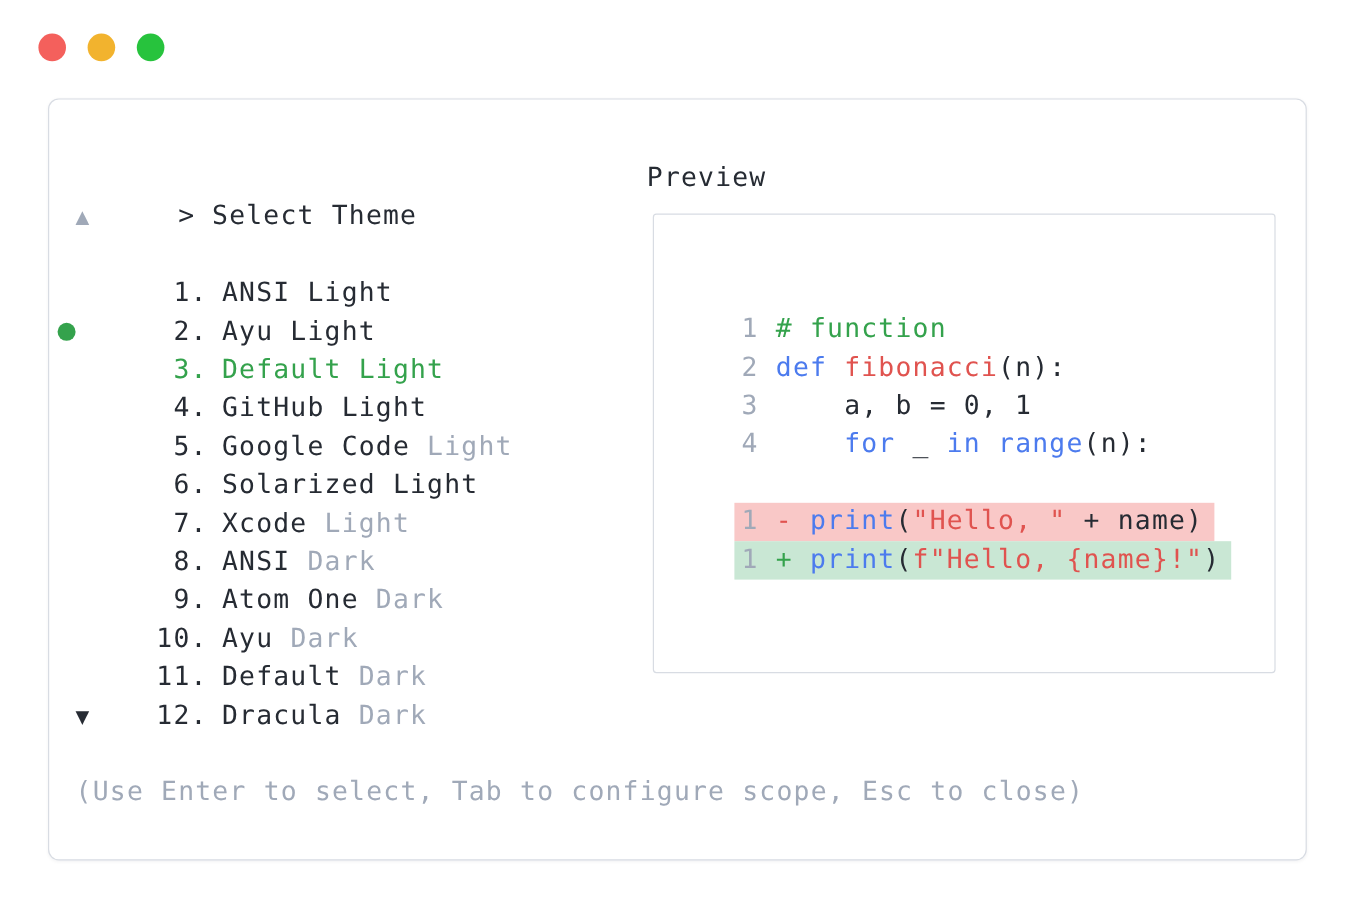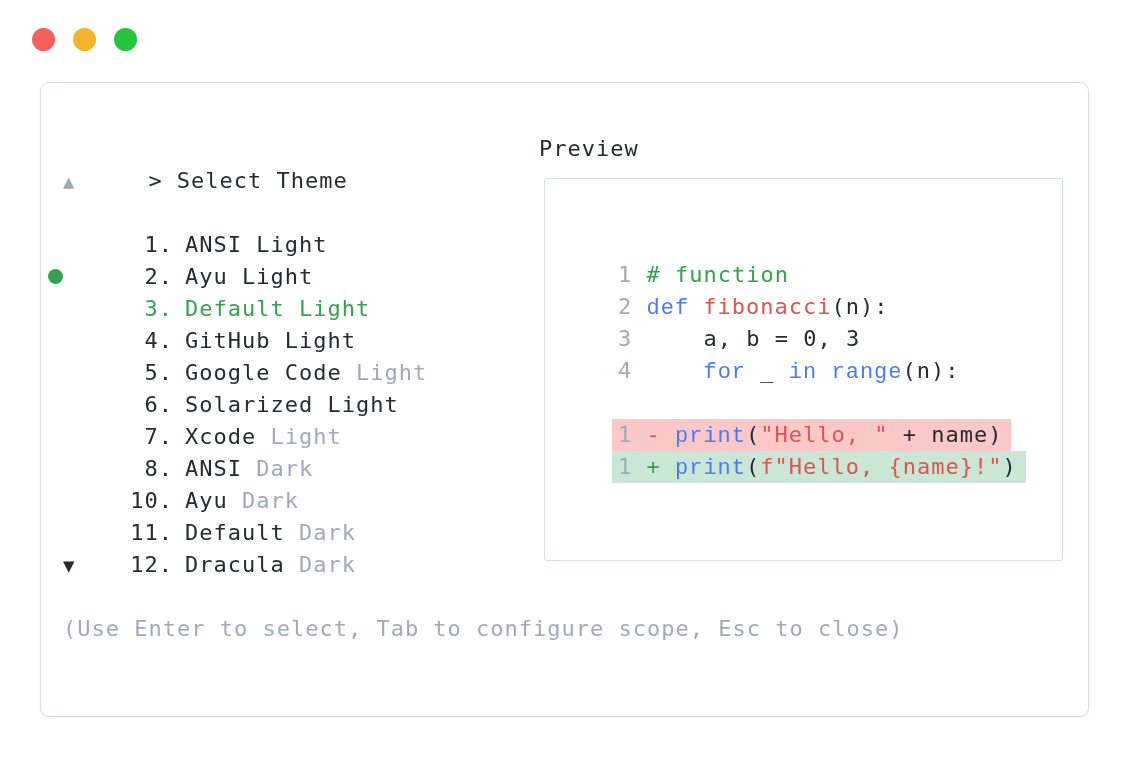--- a/index.html
+++ b/index.html
@@ -49,21 +49,21 @@
     position:absolute;left:503px;top:95px;width:519px;height:383px;
     border:1.5px solid var(--border);border-radius:3px;background:#fff;
     box-sizing:border-box;padding:48px 0 0 16px;overflow:hidden;
   }
   .cline{height:32px;white-space:pre;}
   .content{display:inline-block;height:32px;}
   .hl-del{background:var(--delbg);padding:0 9px 0 6px;margin-left:-6px;}
   .hl-add{background:var(--addbg);padding:0 9px 0 6px;margin-left:-6px;}
   .c-lnum{color:var(--muted);}
   .c-plain{color:var(--dark);}
-  .c-kw{color:var(--kw);font-family:Liberation Mono, monospace;}
+  .c-kw{color:var(--kw);}
   .c-fn{color:var(--fn);}
   .c-str{color:var(--str);}
   .c-com{color:var(--com);margin-top:48px;}
   .c-minus{color:var(--fn);}
   .c-plus{color:var(--green);}
 </style>
 </head>
 <body>
 
 <div class="traffic">
@@ -106,20 +106,23 @@
   </div>
 
   <div class="row item">
     <span class="num">7.</span><span class="name">Xcode</span><span class="variant"> Light</span>
   </div>
 
   <div class="row item">
     <span class="num">8.</span><span class="name">ANSI</span><span class="variant"> Dark</span>
   </div>
 
+  <div class="row item">
+    <span class="num">9.</span><span class="name">Atom One</span><span class="variant"> Dark</span>
+  </div>
 
   <div class="row item">
     <span class="num">10.</span><span class="name">Ayu</span><span class="variant"> Dark</span>
   </div>
 
   <div class="row item">
     <span class="num">11.</span><span class="name">Default</span><span class="variant"> Dark</span>
   </div>
 
   <div class="row item">
@@ -136,21 +139,21 @@
     <div id="code-lines">
   <div class="cline">
     <span class="content"><span class="c-lnum">1 </span><span class="segs"><span class="c-com"># function</span></span></span>
   </div>
 
   <div class="cline">
     <span class="content"><span class="c-lnum">2 </span><span class="segs"><span class="c-kw">def</span><span class="c-plain"> </span><span class="c-fn">fibonacci</span><span class="c-plain">(n):</span></span></span>
   </div>
 
   <div class="cline">
-    <span class="content"><span class="c-lnum">3 </span><span class="segs"><span class="c-plain">    a, b = 0, 3</span></span></span>
+    <span class="content"><span class="c-lnum">3 </span><span class="segs"><span class="c-plain">    a, b = 0, 1</span></span></span>
   </div>
 
   <div class="cline">
     <span class="content"><span class="c-lnum">4 </span><span class="segs"><span class="c-plain">    </span><span class="c-kw">for</span><span class="c-plain"> _ </span><span class="c-kw">in</span><span class="c-plain"> </span><span class="c-kw">range</span><span class="c-plain">(n):</span></span></span>
   </div>
 
 
 
   <div class="cline">
     <span class="content"><span class="c-lnum"></span><span class="segs"></span></span>

